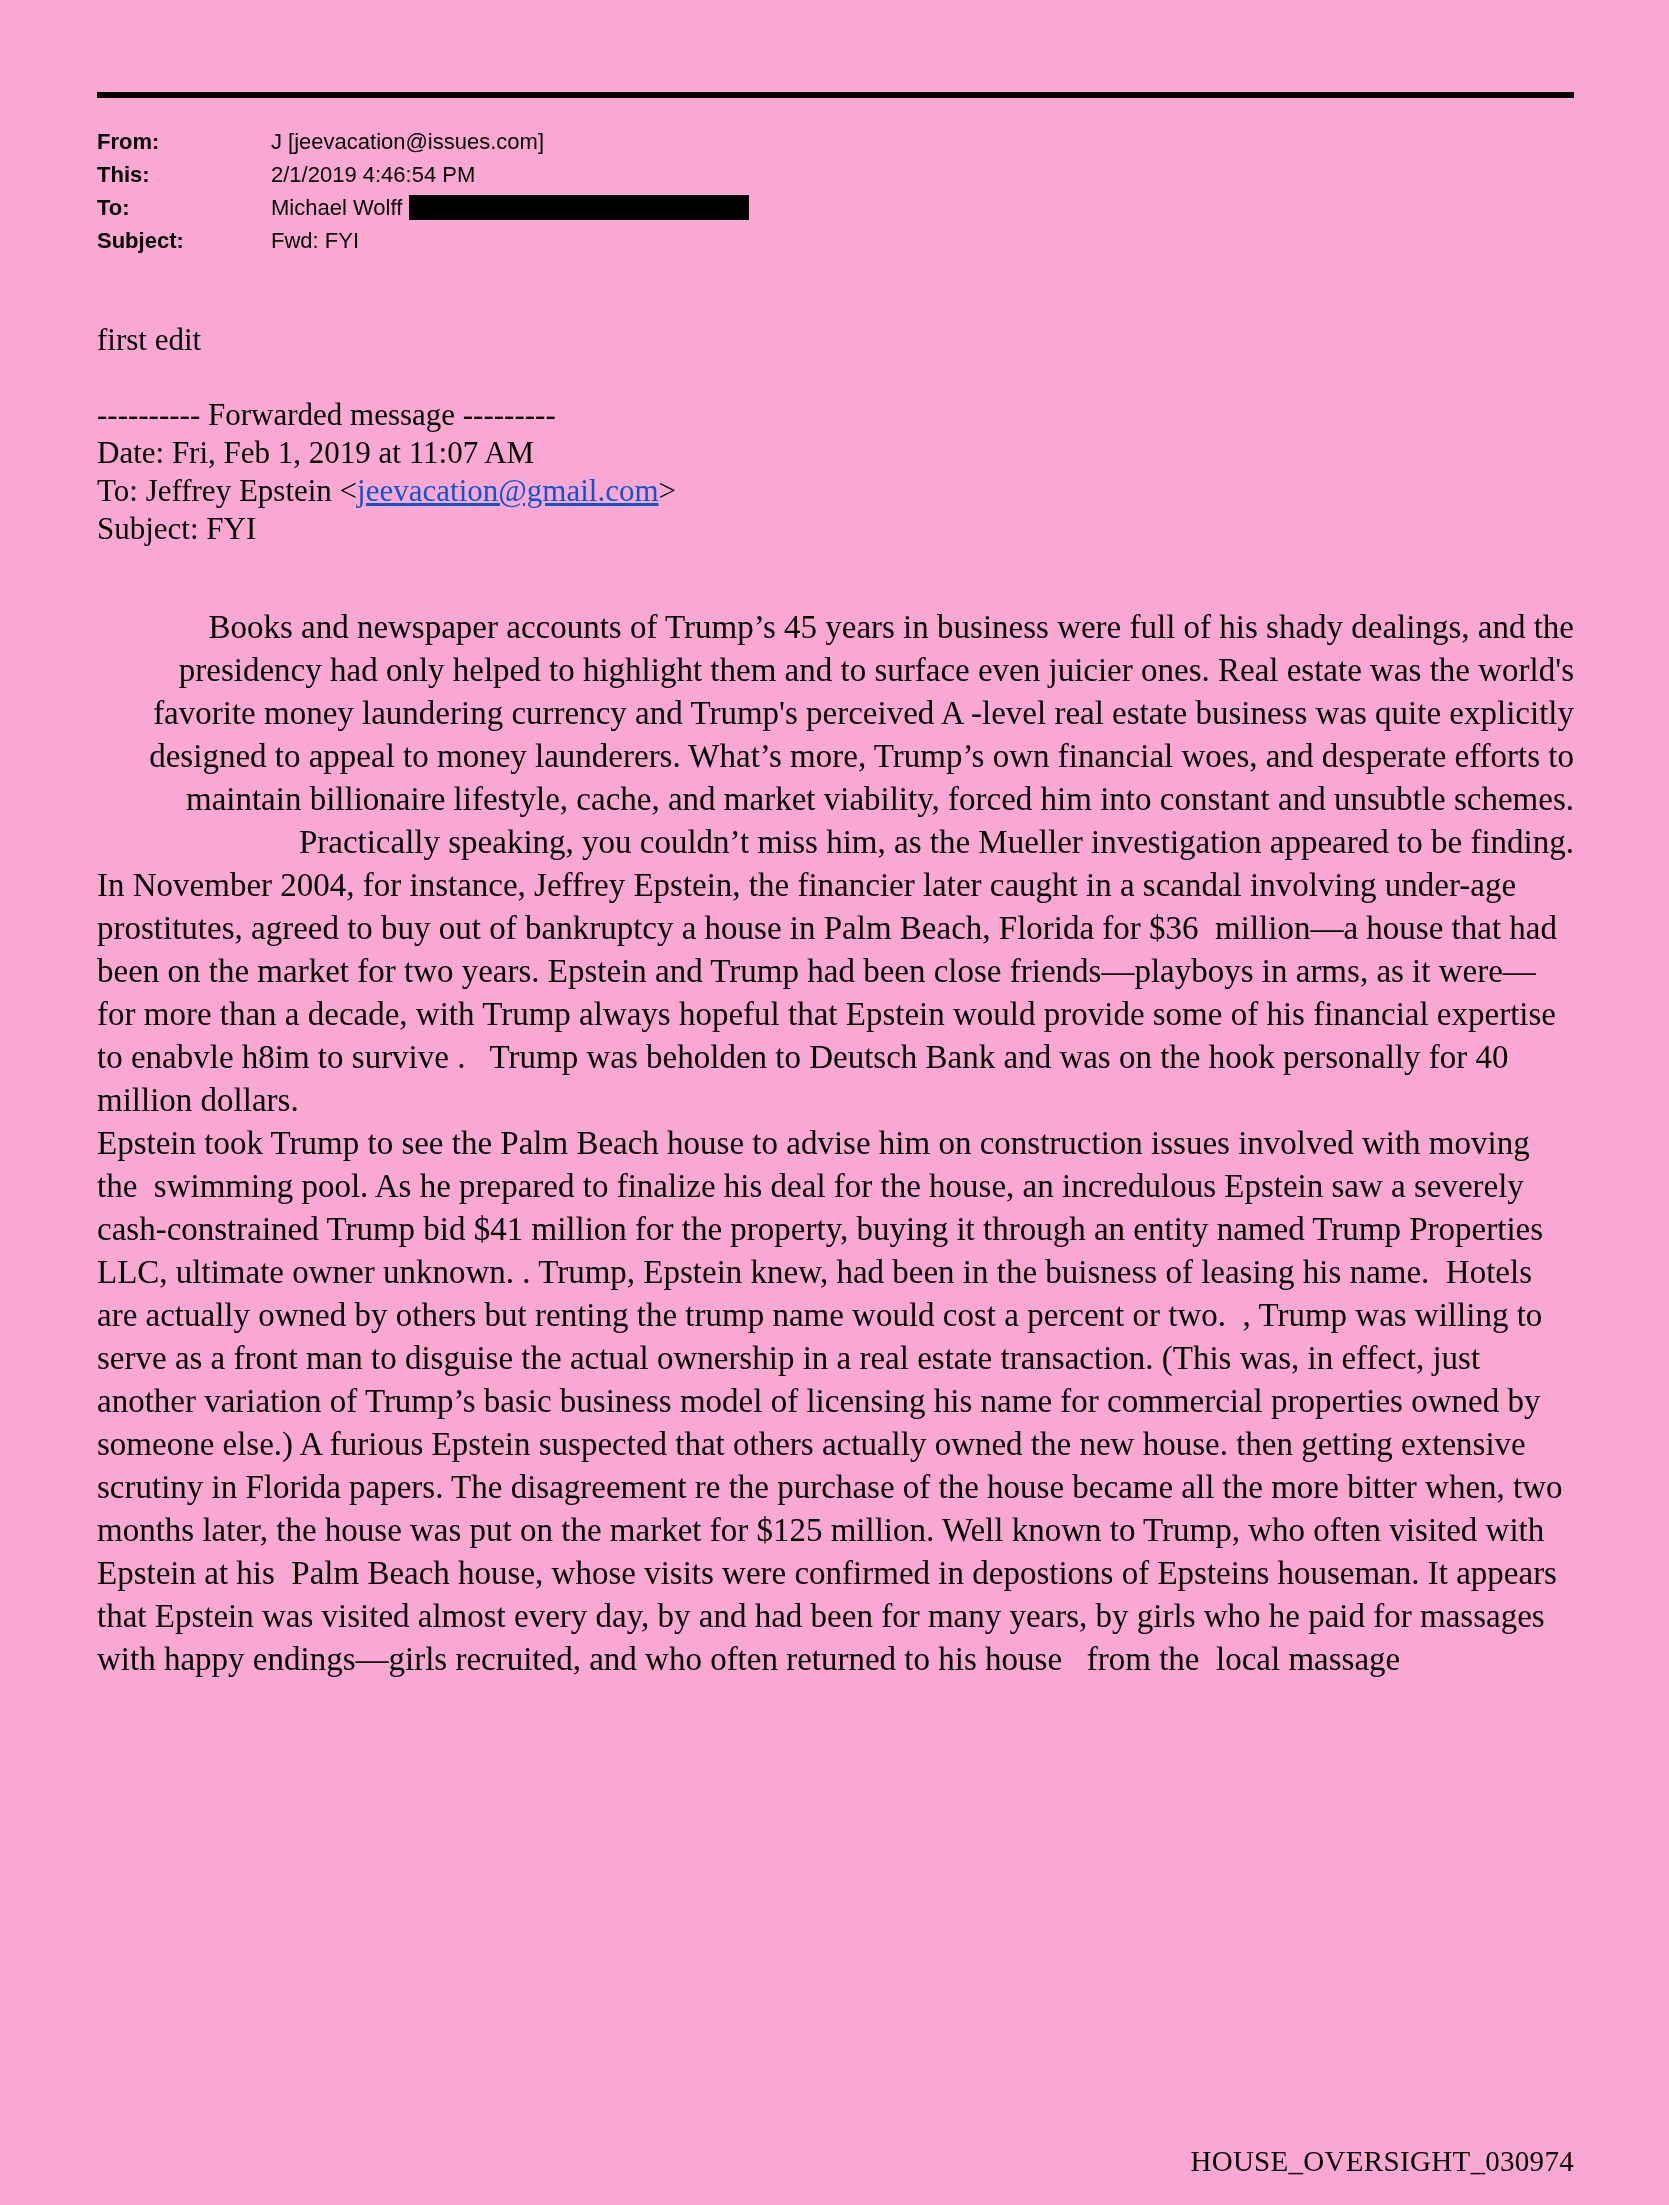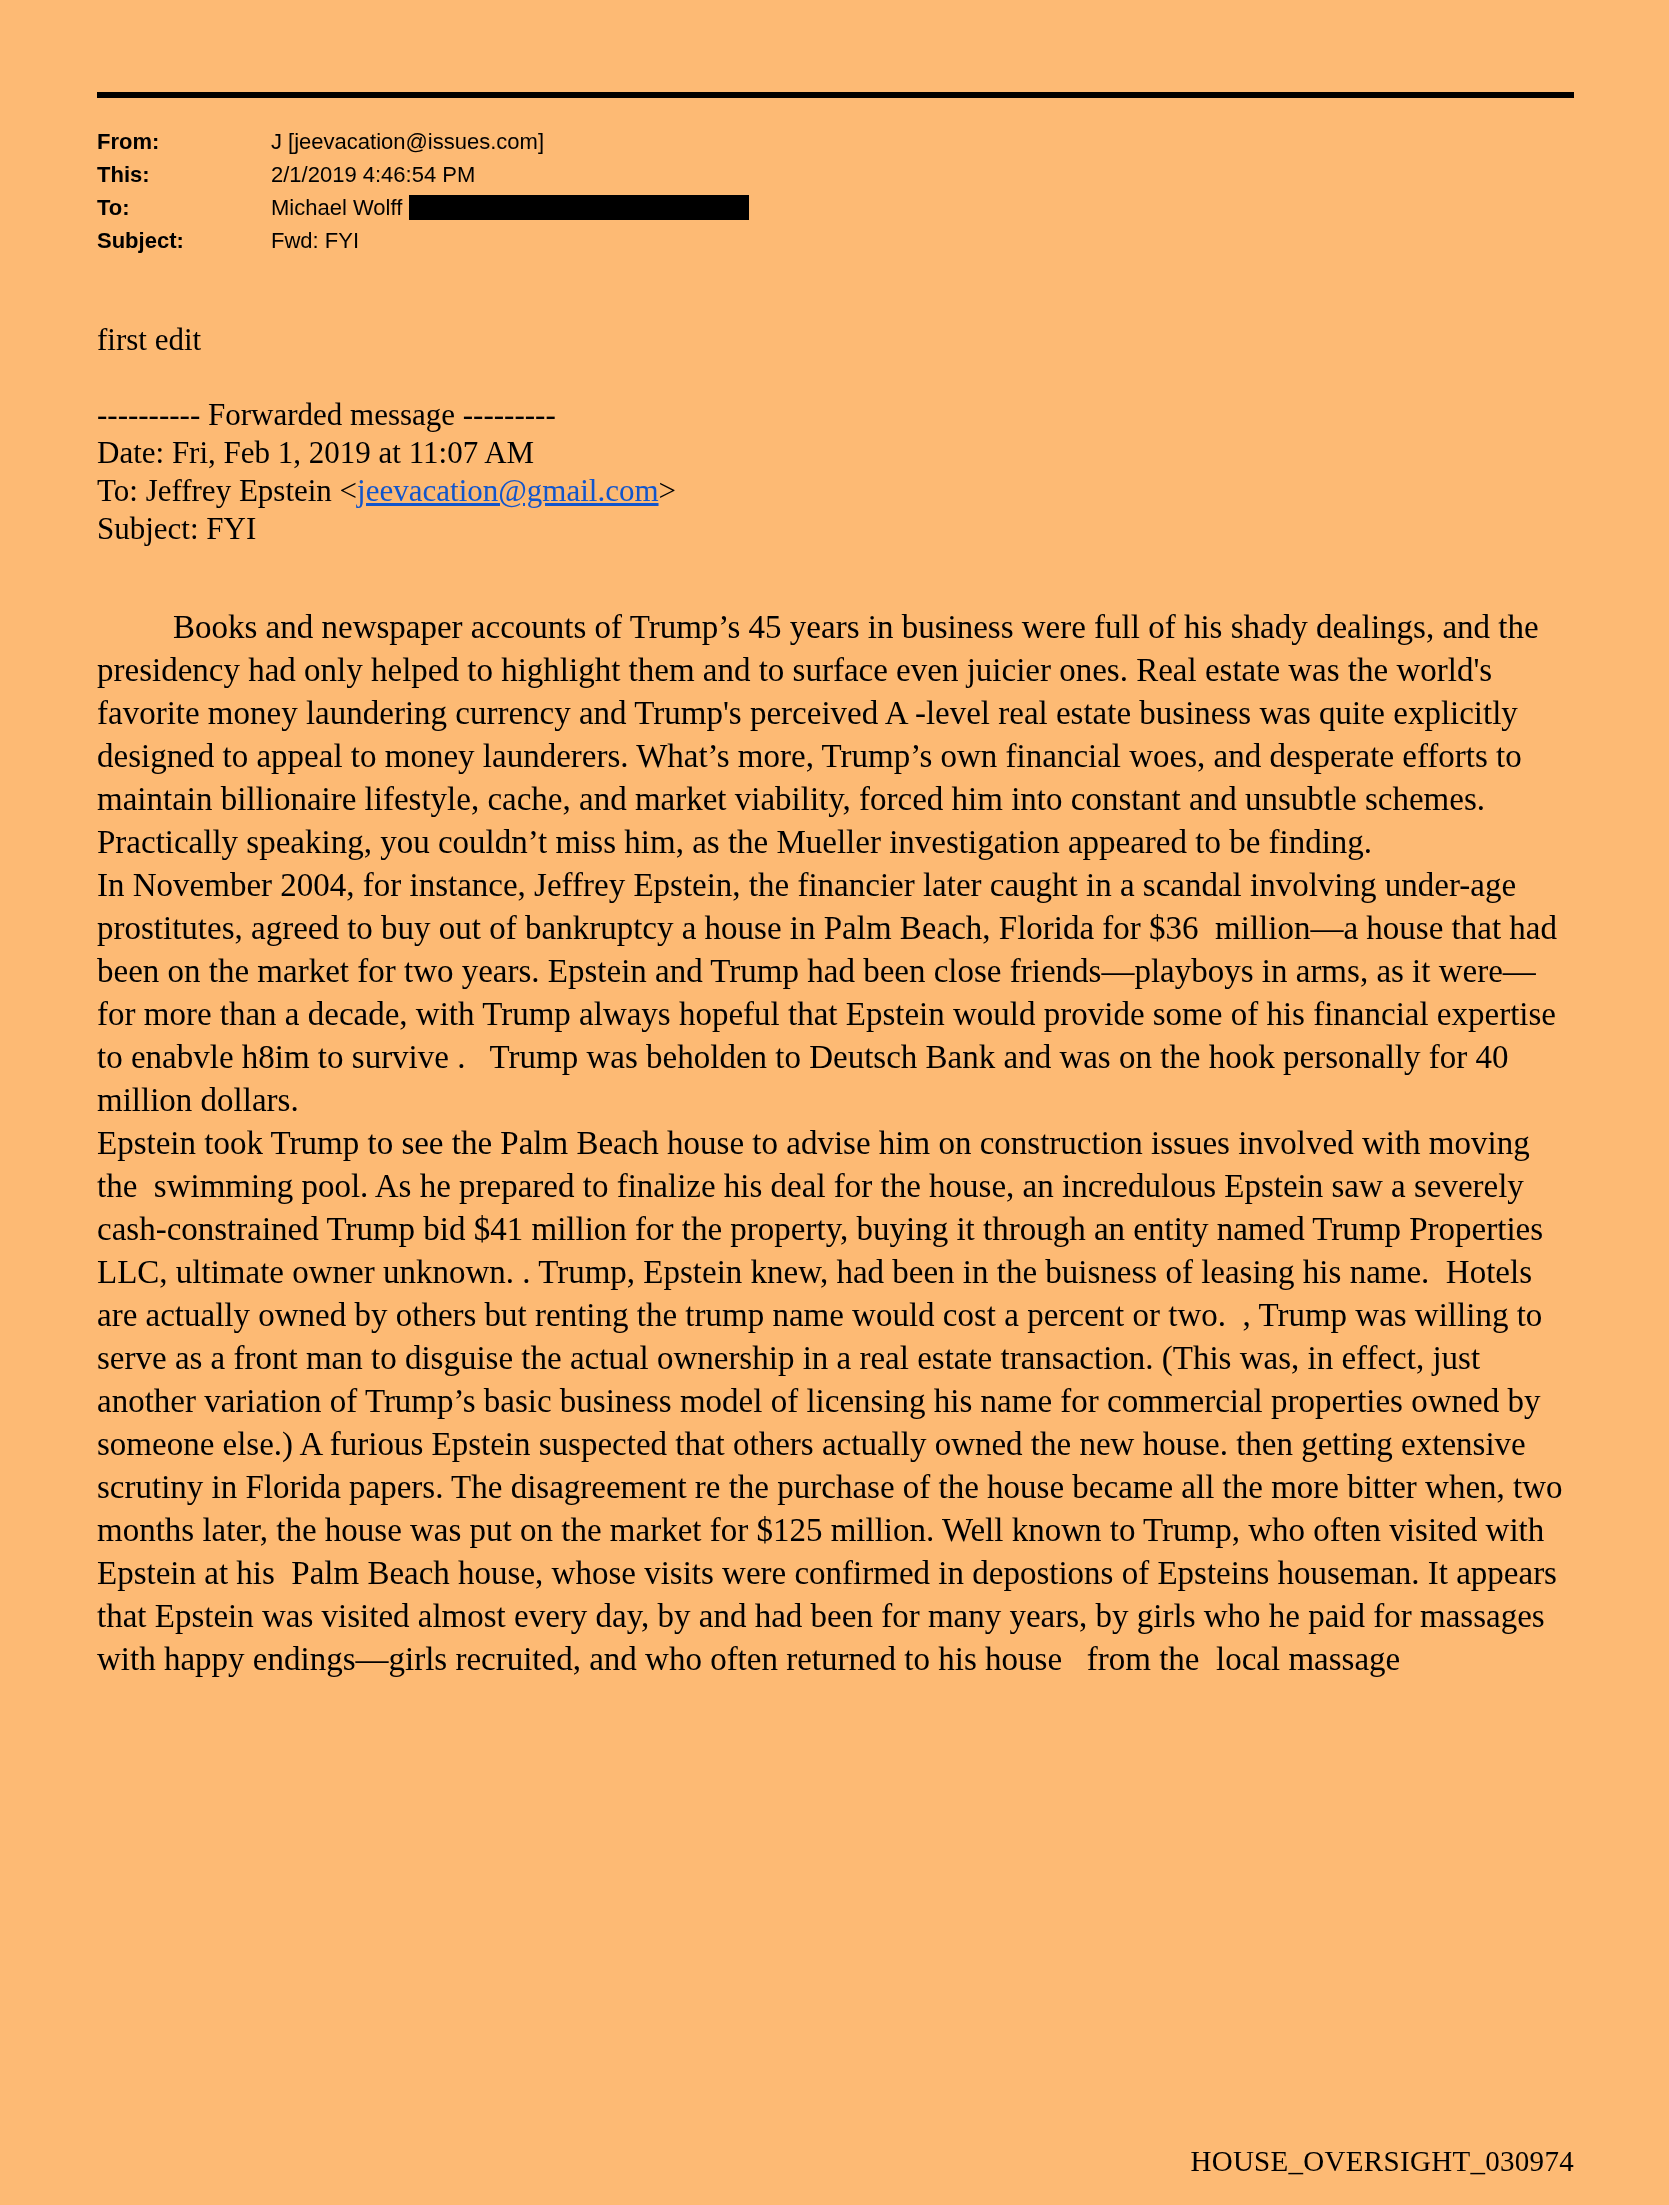--- a/index.html
+++ b/index.html
@@ -1,21 +1,21 @@
 <!DOCTYPE html>
 <html style="font-size:10.5px"><head>
 <meta charset="utf-8">
 <style>
   html, body { margin: 0; padding: 0; background: #e8e8e8; }
   .page {
     position: relative;
     width: 1669px;
     height: 2205px;
     margin: 0 auto;
-    background: #fdba74;
+    background: #f9a8d4;
     color: #000000;
     font-family: "Liberation Serif", serif;
     overflow: hidden;
   }
   .content { padding: 92px 95px 0 97px; }
 
   .top-rule {
     height: 5.9px;
     background: #000000;
     width: 100%;
@@ -65,21 +65,21 @@
 
   .body-text {
     margin-top: 58px;
     font-size: 33px;
     line-height: 43px;
   }
   .body-text p {
     margin: 0;
     white-space: pre-wrap;
   }
-  .body-text p.indent { text-indent: 76px; }
+  .body-text p.indent { text-indent: 76px; text-align: right; }
 
   .footer {
     position: absolute;
     right: 95px;
     bottom: 27.5px;
     font-family: Liberation Serif, serif;
     font-size: 29px;
     letter-spacing: 0.3px;
   }
 </style>

